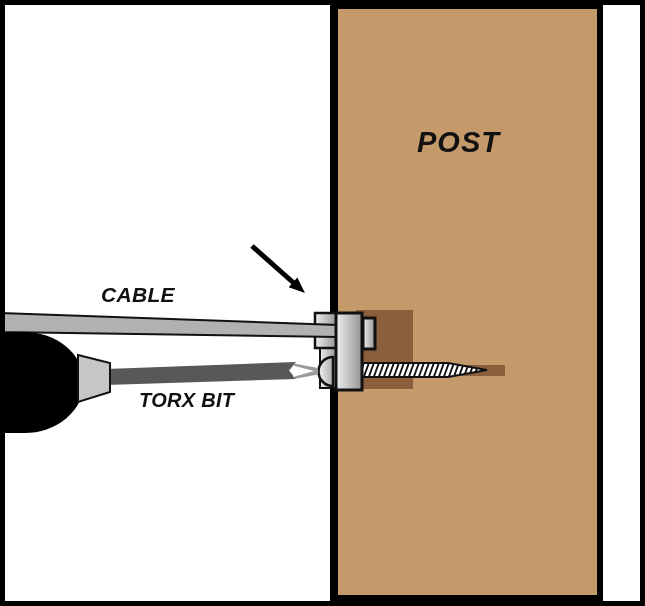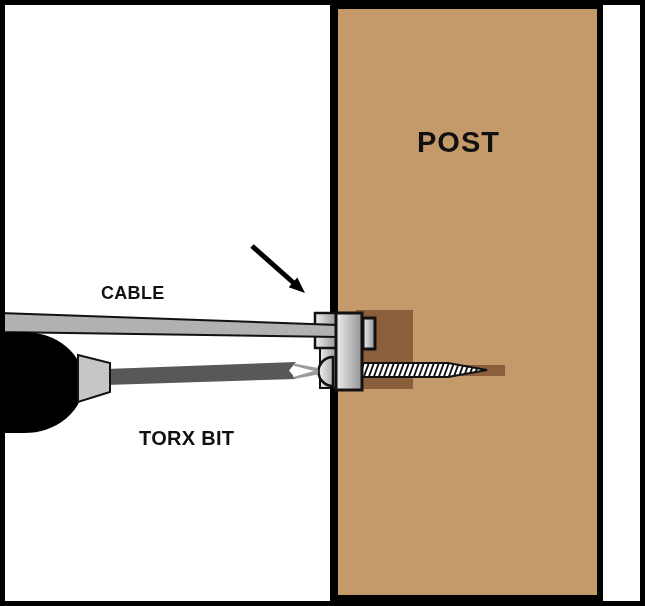--- a/index.html
+++ b/index.html
@@ -9,26 +9,26 @@
     background:#ffffff;
     overflow:hidden;
     font-family:"Liberation Sans","DejaVu Sans",sans-serif;
   }
   #diagram-svg{position:absolute;left:0;top:0;}
   .lbl{
     position:absolute;
     color:#111111;
     z-index:5;
     white-space:pre-line;
-    -webkit-user-select:none;user-select:none;
+    -webkit-user-select:none;user-select:none;font-style:italic;
   }
   #post-label{left:417px;top:126px;font-size:29px;font-weight:700;letter-spacing:1px;}
   #barrel-fitting-label{left:203px;top:194px;font-size:19px;font-weight:400;line-height:24px;letter-spacing:0.8px;}
-  #cable-label{left:101px;top:283px;font-size:18px;font-weight:700;letter-spacing:0.3px;}
-  #torx-bit-label{left:139px;top:389px;font-size:20px;font-weight:700;letter-spacing:0.3px;margin-top:38px;}
+  #cable-label{left:101px;top:283px;font-size:21px;font-weight:700;letter-spacing:0.3px;}
+  #torx-bit-label{left:139px;top:389px;font-size:20px;font-weight:700;letter-spacing:0.3px;}
 </style>
 </head>
 <body>
 
 <div id="stage">
 
   <svg id="diagram-svg" width="645" height="606" viewBox="0 0 645 606">
     <defs>
       <linearGradient id="metal" x1="0" y1="0" x2="1" y2="0">
         <stop offset="0" stop-color="#EFEFF1"></stop>

